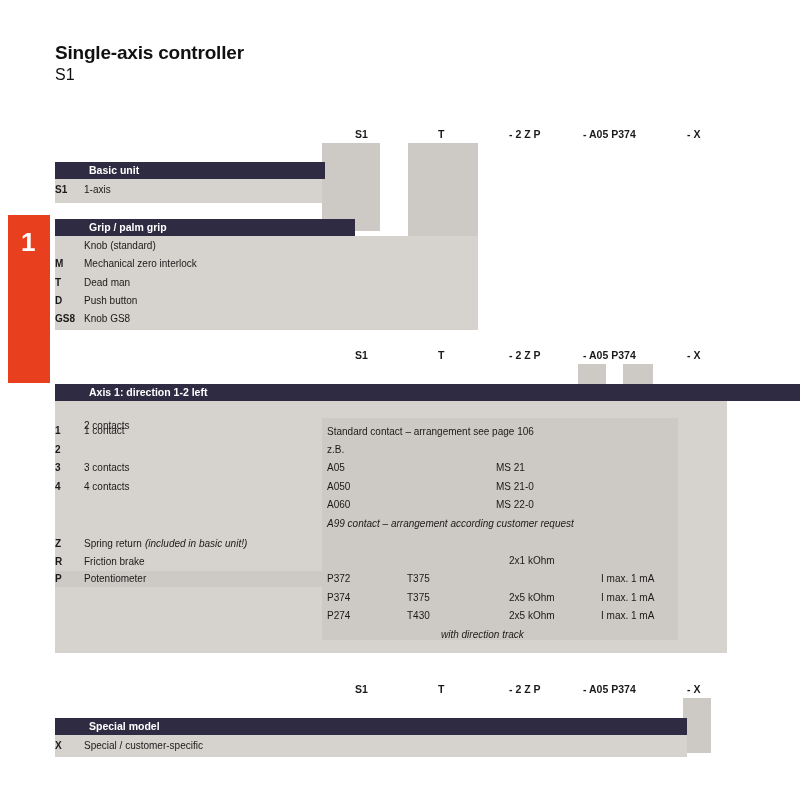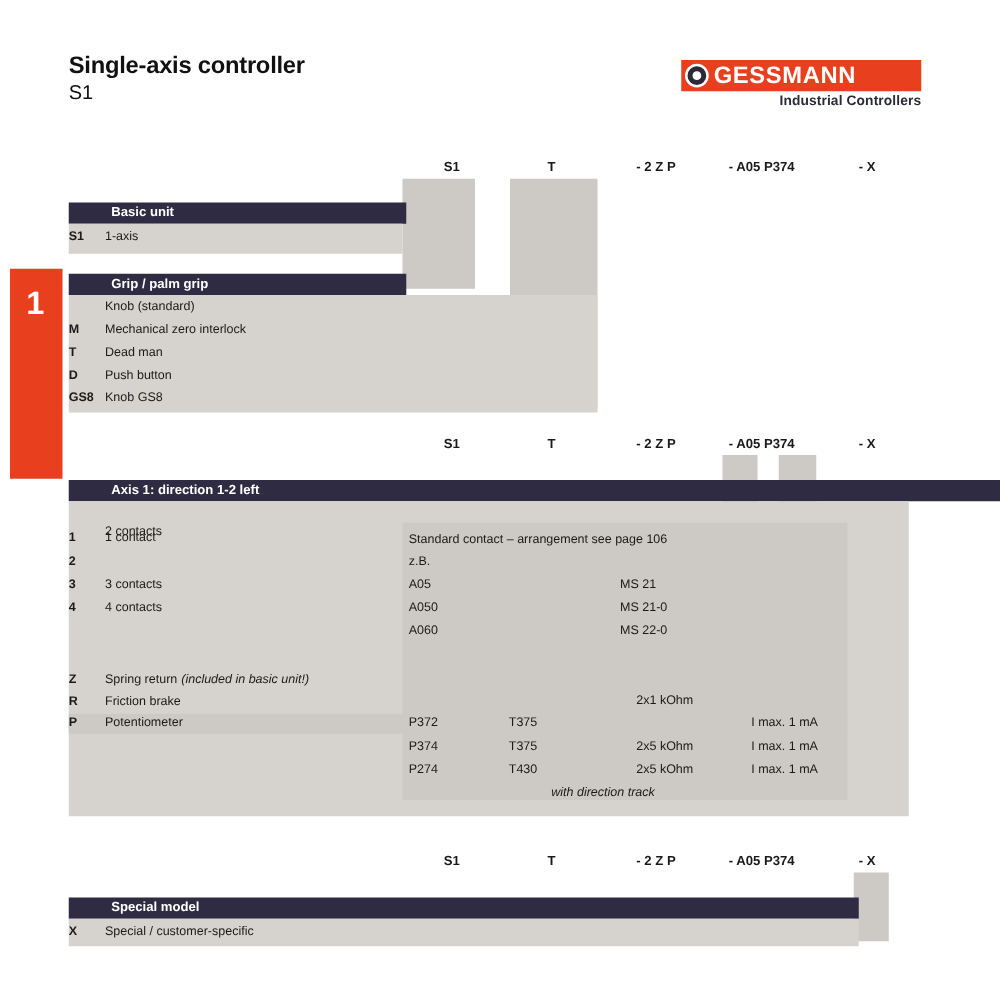--- a/index.html
+++ b/index.html
@@ -158,27 +158,20 @@
   }
 </style>
 </head>
 <body>
 
 <div class="page">
 
   <div class="title">Single-axis controller</div>
   <div class="subtitle">S1</div>
 
-  <div class="logo">
-    <div class="logo-bar">
-      <div class="logo-emblem"></div>
-      <div class="logo-word">GESSMANN</div>
-    </div>
-    <div class="logo-tag">Industrial Controllers</div>
-  </div>
 
   <div class="red-tab">
     <div class="red-tab-num">1</div>
   </div>
 
   <div class="code" style="left:355px; top:128px;">S1</div>
   <div class="code" style="left:438px; top:128px;">T</div>
   <div class="code" style="left:509px; top:128px;">- 2 Z P</div>
   <div class="code" style="left:583px; top:128px;">- A05 P374</div>
   <div class="code" style="left:687px; top:128px;">- X</div>
@@ -186,21 +179,21 @@
   <div class="greybox" style="left:322px; top:143px; width:58px; height:88px;"></div>
   <div class="greybox" style="left:408px; top:143px; width:70px; height:183px;"></div>
 
   <div class="band" style="left:55px; top:162px; width:270px;">
     <div class="band-label">Basic unit</div>
   </div>
   <div class="greybox-light" style="left:55px; top:179px; width:267px; height:24px;"></div>
   <div class="row-key" style="left:55px; top:184px;">S1</div>
   <div class="row-text" style="left:84px; top:184px;">1-axis</div>
 
-  <div class="band" style="left:55px; top:219px; width:270px;text-align:center;">
+  <div class="band" style="left:55px; top:219px; width:300px;text-align:center;">
     <div class="band-label">Grip / palm grip</div>
   </div>
   <div class="greybox-light" style="left:55px; top:236px; width:423px; height:94px;"></div>
 
   <div class="row-key" style="left:55px; top:240px;"></div>
   <div class="row-text" style="left:84px; top:240px;">Knob (standard)</div>
 
   <div class="row-key" style="left:55px; top:258px;">M</div>
   <div class="row-text" style="left:84px; top:258px;">Mechanical zero interlock</div>
 
@@ -247,20 +240,21 @@
 
   <div class="row-text" style="left:327px; top:462px;">A05</div>
   <div class="row-text" style="left:496px; top:462px;">MS 21</div>
 
   <div class="row-text" style="left:327px; top:481px;">A050</div>
   <div class="row-text" style="left:496px; top:481px;">MS 21-0</div>
 
   <div class="row-text" style="left:327px; top:499px;">A060</div>
   <div class="row-text" style="left:496px; top:499px;">MS 22-0</div>
 
+  <div class="row-text ital" style="left:327px; top:518px;">A99 contact – arrangement according customer request</div>
 
   <div class="row-key" style="left:55px; top:538px;">Z</div>
   <div class="row-text" style="left:84px; top:538px;">Spring return</div>
   <div class="row-text ital" style="left:145px; top:538px;">(included in basic unit!)</div>
 
   <div class="row-key" style="left:55px; top:556px;">R</div>
   <div class="row-text" style="left:84px; top:556px;">Friction brake</div>
 
   <div class="greybox" style="left:55px; top:571px; width:623px; height:16px;"></div>
   <div class="row-key" style="left:55px; top:573px;">P</div>

